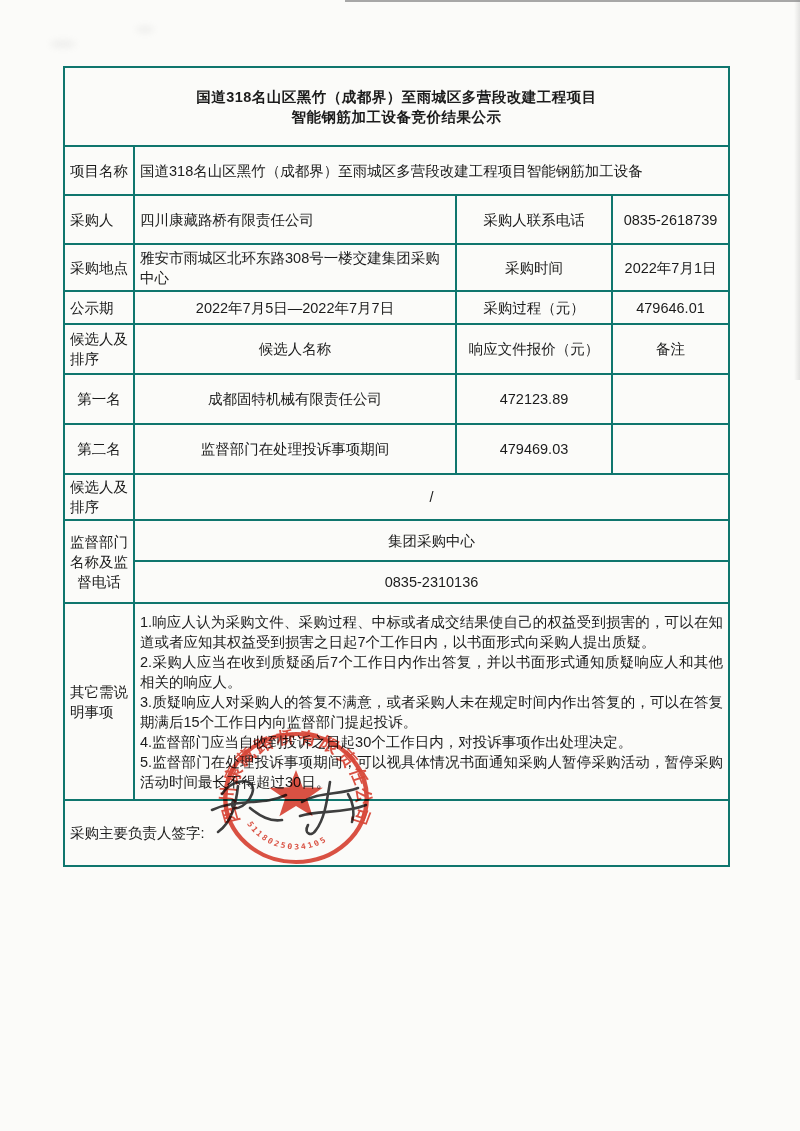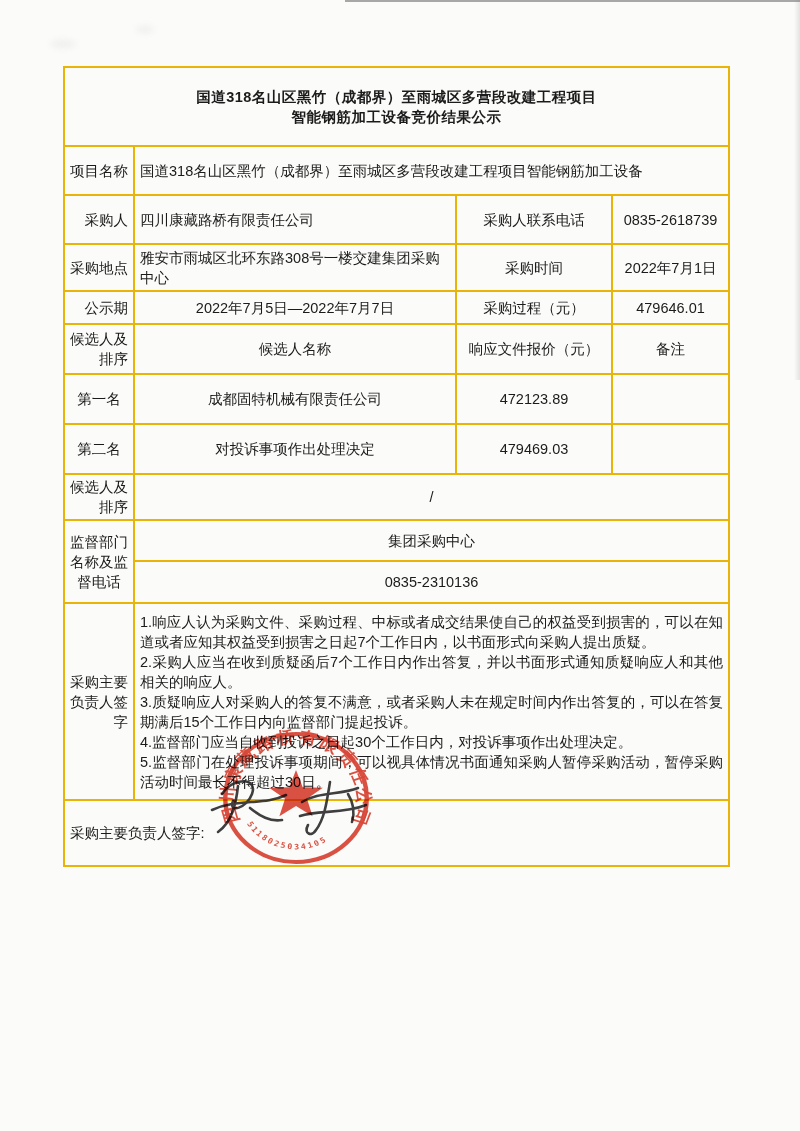--- a/index.html
+++ b/index.html
@@ -13,41 +13,41 @@
   .smudge{position:absolute;background:#9a9a9a;border-radius:50%;filter:blur(3px);opacity:.12;}
   .smudge.s1{left:50px;top:40px;width:26px;height:8px;}
   .smudge.s2{left:136px;top:26px;width:18px;height:7px;}
   .edge-shade{position:absolute;right:0;top:0;width:6px;height:380px;background:linear-gradient(to left,rgba(120,120,120,.18),rgba(120,120,120,0));}
 
   table.doc{
     position:absolute;left:63px;top:66px;width:665px;
     border-collapse:collapse;table-layout:fixed;
   }
   table.doc td{
-    border:2px solid #eab308;
+    border:2px solid #0f766e;
     font-size:14.5px;line-height:1.38;
     padding:2px 5px;vertical-align:middle;
     word-break:break-all;
   }
   col.c1{width:70px;}col.c2{width:322px;}col.c3{width:156px;}col.c4{width:117px;}
 
   td.title-cell{height:73px;text-align:center;font-weight:bold;font-size:19px;line-height:1.75;letter-spacing:.5px;padding:4px 10px;}
   tr.r-project td{height:43px;}
   tr.r-purchaser td{height:43px;}
   tr.r-location td{height:41px;}
   tr.r-publicity td{height:27px;margin-left:43px;}
   tr.r-candhead td{height:44px;}
   tr.r-cand td{height:44px;}
   tr.r-other td{height:33px;}
   tr.r-sup1 td{height:35px;}
   tr.r-sup2 td{height:36px;}
   tr.r-objection td{height:191px;}
   tr.r-sign td{height:60px;}
 
-  td.lbl{text-align:right;border-radius:16px;}
+  td.lbl{text-align:left;border-radius:16px;}
   td.lbl-center{text-align:center;}
   td.val-left{text-align:left;}
   td.val-center{text-align:center;}
   td.obj-text{vertical-align:middle;font-size:14.5px;line-height:21px;padding:6px 7px;text-align:justify;border-radius:11px;}
   td.sign-cell{font-size:15px;padding-left:6px;}
 
   .sig-svg{position:absolute;left:206px;top:768px;z-index:3;}
   .seal-svg{position:absolute;left:212px;top:722px;z-index:4;mix-blend-mode:multiply;opacity:.93;}
 </style>
 </head>
@@ -109,40 +109,40 @@
 
   <tr class="r-cand">
     <td class="lbl-center">第一名</td>
     <td class="val-center">成都固特机械有限责任公司</td>
     <td class="val-center">472123.89</td>
     <td class="val-center"></td>
   </tr>
 
   <tr class="r-cand">
     <td class="lbl-center">第二名</td>
-    <td class="val-center">对投诉事项作出处理决定</td>
+    <td class="val-center">监督部门在处理投诉事项期间</td>
     <td class="val-center">479469.03</td>
     <td class="val-center"></td>
   </tr>
 
   <tr class="r-other">
     <td class="lbl">候选人及排序</td>
     <td colspan="3" class="val-center">/</td>
   </tr>
 
   <tr class="r-sup1">
     <td rowspan="2" class="lbl-center">监督部门名称及监督电话</td>
     <td colspan="3" class="val-center">集团采购中心</td>
   </tr>
   <tr class="r-sup2">
     <td colspan="3" class="val-center">0835-2310136</td>
   </tr>
 
   <tr class="r-objection">
-    <td class="lbl">采购主要负责人签字</td>
+    <td class="lbl">其它需说明事项</td>
     <td colspan="3" class="obj-text">
       <div>1.响应人认为采购文件、采购过程、中标或者成交结果使自己的权益受到损害的，可以在知道或者应知其权益受到损害之日起7个工作日内，以书面形式向采购人提出质疑。</div>
       <div>2.采购人应当在收到质疑函后7个工作日内作出答复，并以书面形式通知质疑响应人和其他相关的响应人。</div>
       <div>3.质疑响应人对采购人的答复不满意，或者采购人未在规定时间内作出答复的，可以在答复期满后15个工作日内向监督部门提起投诉。</div>
       <div>4.监督部门应当自收到投诉之日起30个工作日内，对投诉事项作出处理决定。</div>
       <div>5.监督部门在处理投诉事项期间，可以视具体情况书面通知采购人暂停采购活动，暂停采购活动时间最长不得超过30日。</div>
     </td>
   </tr>
 
   <tr class="r-sign">

